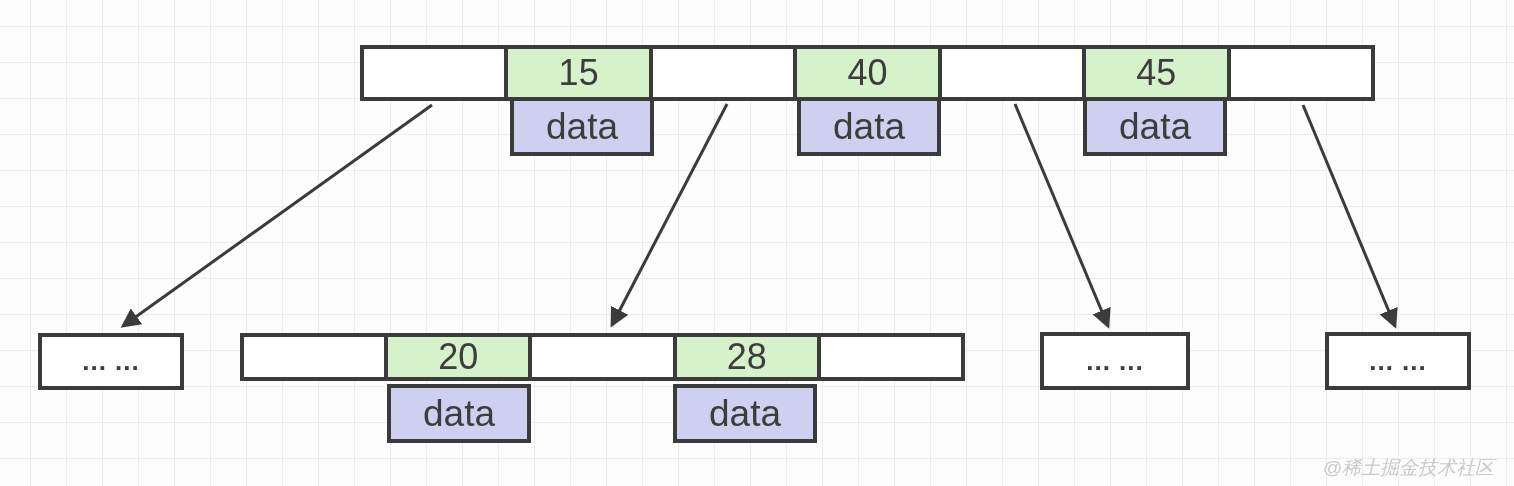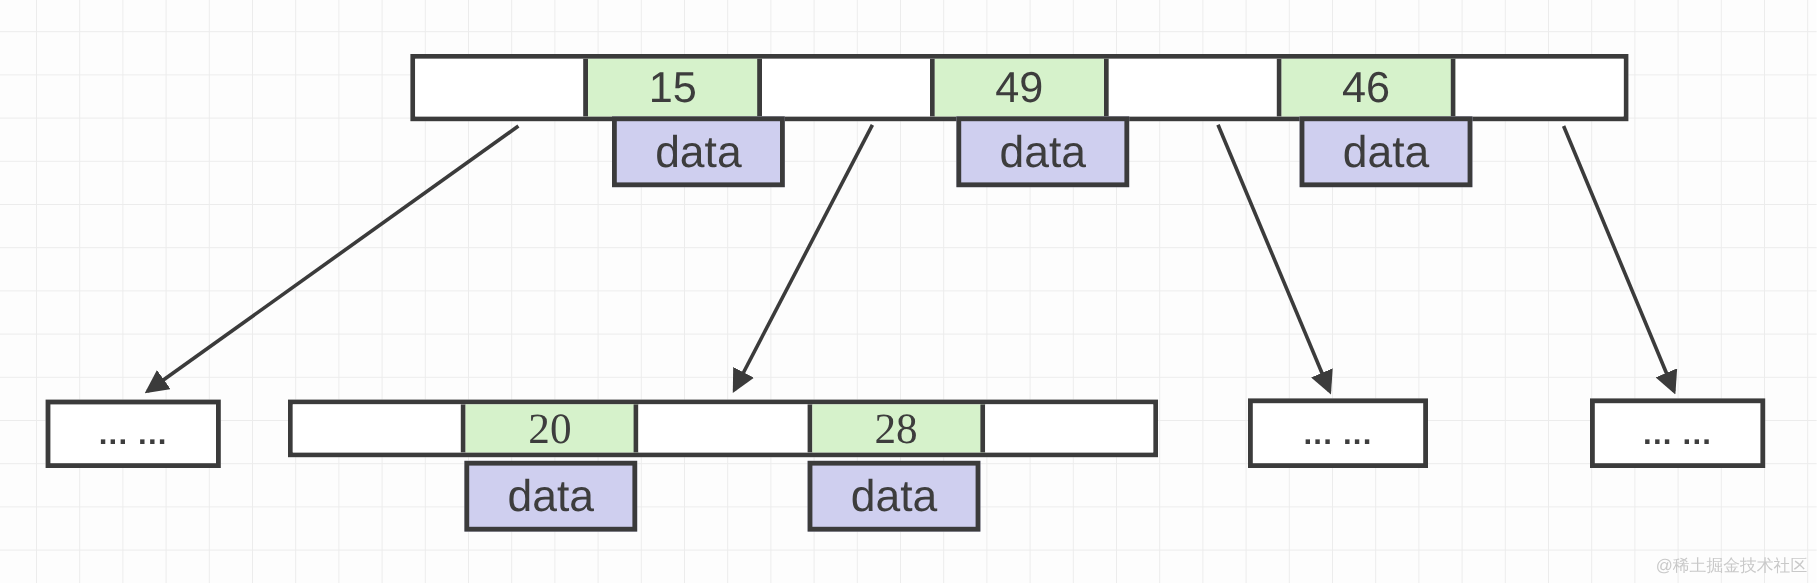--- a/index.html
+++ b/index.html
@@ -58,63 +58,64 @@
     display: flex;
     align-items: center;
     justify-content: center;
     font-size: 26px;
     font-weight: 700;
     letter-spacing: 1px;
     z-index: 2;
   }
   .watermark {
     position: absolute;
-    right: 8px;
+    right: 20px;
     bottom: 5px;
-    font-size: 14px;
+    font-size: 19px;
     color: #c9c9c9;
     z-index: 4;
+    font-style: italic;
   }
 </style>
 </head>
 <body>
 
 <div class="canvas">
 
   <svg class="arrows" width="1514" height="486" viewBox="0 0 1514 486">
     <defs>
       <marker id="ah" viewBox="0 0 10 10" refX="8.5" refY="5" markerWidth="6.5" markerHeight="6.5" orient="auto">
         <path d="M0 0 L10 5 L0 10 z" fill="#3b3b3b"></path>
       </marker>
     </defs>
     <line x1="432" y1="105" x2="123" y2="326" marker-end="url(#ah)"></line>
     <line x1="727" y1="104" x2="612" y2="325" marker-end="url(#ah)"></line>
     <line x1="1015" y1="104" x2="1108" y2="326" marker-end="url(#ah)"></line>
     <line x1="1303" y1="105" x2="1395" y2="326" marker-end="url(#ah)"></line>
   </svg>
 
-  <div class="node" style="left:342px; top:45px; width:1015px; height:56px;">
+  <div class="node" style="left:360px; top:45px; width:1015px; height:56px;">
     <div class="cell ptr"></div>
     <div class="cell key">15</div>
     <div class="cell ptr"></div>
-    <div class="cell key">49</div>
+    <div class="cell key">40</div>
     <div class="cell ptr"></div>
-    <div class="cell key">46</div>
+    <div class="cell key">45</div>
     <div class="cell ptr"></div>
   </div>
 
   <div class="databox" style="left:510px; top:97px; width:144px; height:59px;">data</div>
   <div class="databox" style="left:797px; top:97px; width:144px; height:59px;">data</div>
   <div class="databox" style="left:1083px; top:97px; width:144px; height:59px;">data</div>
 
   <div class="leaf" style="left:38px; top:333px; width:146px; height:57px;">
     <span>... ...</span>
   </div>
 
-  <div class="node" style="left:240px; top:333px; width:725px; height:48px;font-family:Liberation Serif, serif;">
+  <div class="node" style="left:240px; top:333px; width:725px; height:48px;">
     <div class="cell ptr"></div>
     <div class="cell key">20</div>
     <div class="cell ptr"></div>
     <div class="cell key">28</div>
     <div class="cell ptr"></div>
   </div>
 
   <div class="databox" style="left:387px; top:384px; width:144px; height:59px;">data</div>
   <div class="databox" style="left:673px; top:384px; width:144px; height:59px;">data</div>
 

